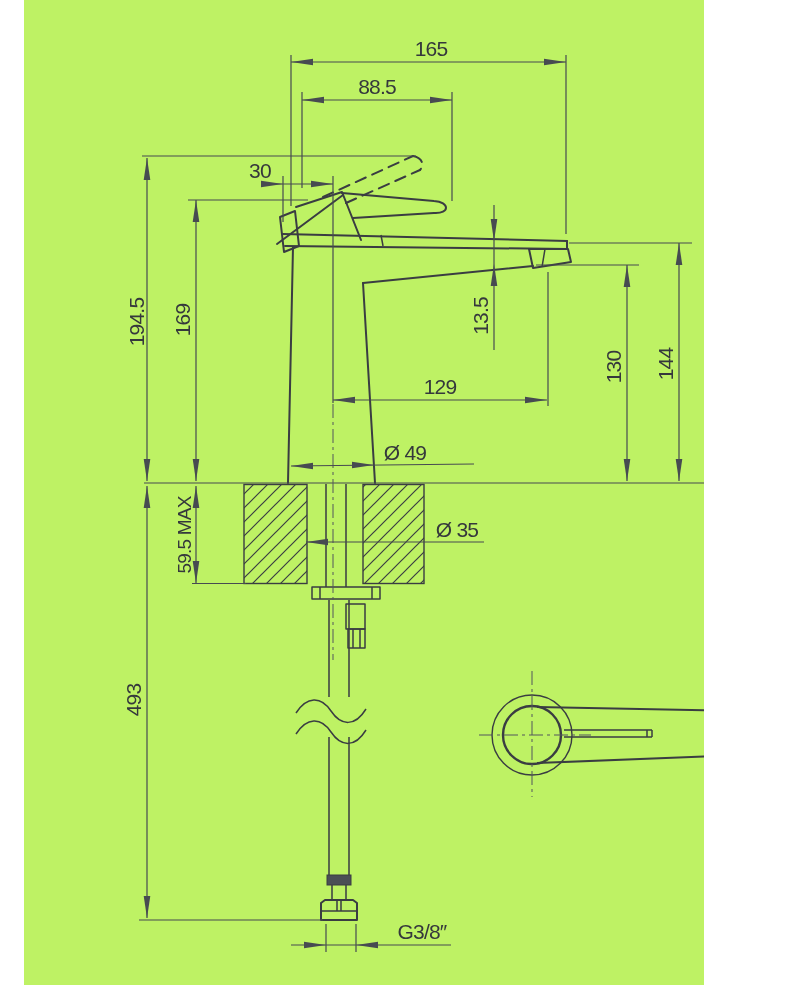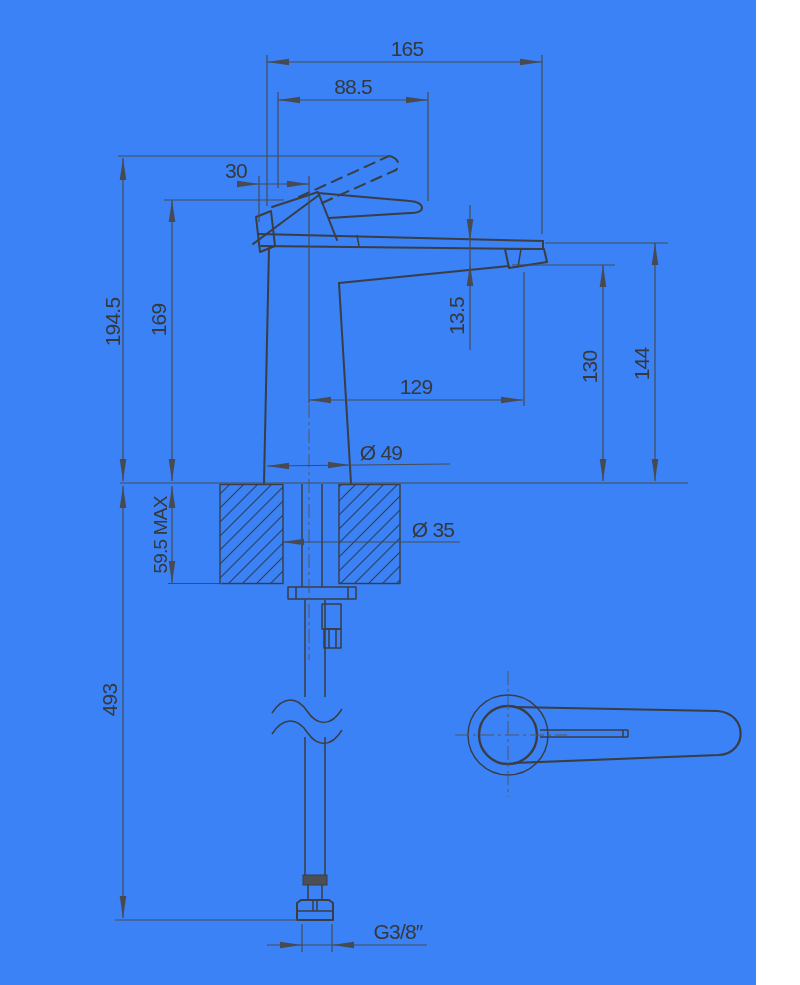--- a/index.html
+++ b/index.html
@@ -1,16 +1,16 @@
 <!DOCTYPE html>
 <html><head>
 <meta charset="utf-8">
 <style>
   html,body{margin:0;padding:0;background:#ffffff;}
-  .canvas{width:756px;height:985px;position:relative;background:#3b82f6;overflow:hidden;}
+  .canvas{width:680px;height:985px;position:relative;background:#bef264;overflow:hidden;margin-left:24px;}
   svg{display:block;}
   
   .obj{stroke:#3a3d42;stroke-width:2;fill:none;stroke-linejoin:round;stroke-linecap:round;}
   .objthin{stroke:#3a3d42;stroke-width:1.5;fill:none;stroke-linejoin:round;}
   .objdash{stroke:#3a3d42;stroke-width:2;fill:none;stroke-dasharray:11 7;stroke-linecap:round;}
   
   .dim{stroke:#474b51;stroke-width:1.2;fill:none;}
   .ah{fill:#474b51;stroke:none;}
   
   .cl{stroke:#53575d;stroke-width:1;fill:none;stroke-dasharray:14 4 3 4;}

